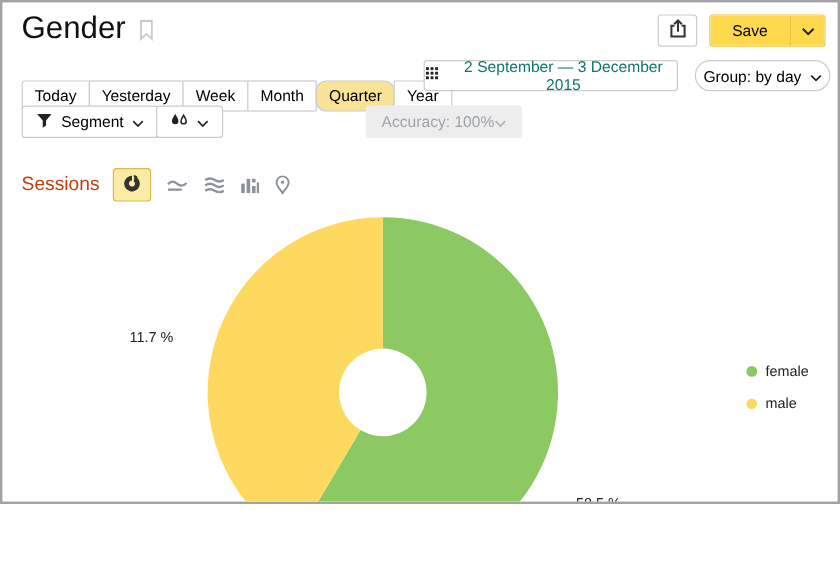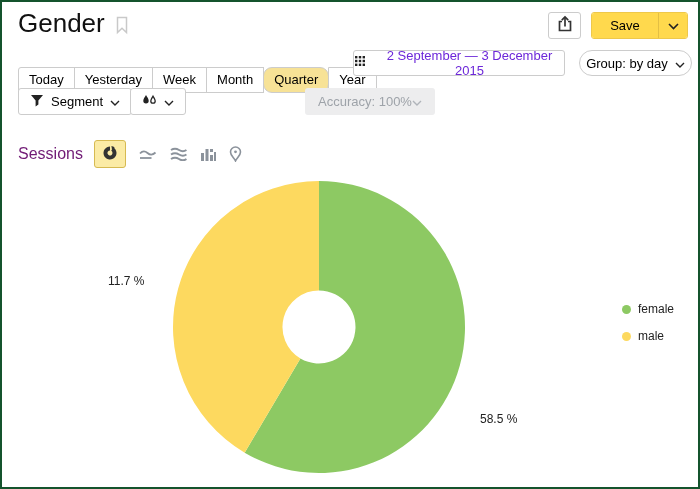--- a/index.html
+++ b/index.html
@@ -1,19 +1,19 @@
 <!DOCTYPE html>
 <html><head>
 <meta charset="utf-8">
 <style>
   * { margin:0; padding:0; box-sizing:border-box; }
   body { background:#fff; font-family:"Liberation Sans", sans-serif; }
   .page {
-    position:relative; width:700px; height:489px; background:#fff;
-    border:2px solid #14532d; overflow:hidden;
+    position:relative; width:700px; height:420px; background:#fff;
+    border:2px solid #a3a3a3; overflow:hidden;
     font-family:"Liberation Sans", sans-serif; color:#000;
   }
   
   .title-wrap { position:absolute; left:16px; top:6px; display:flex; align-items:center; gap:10px; }
   .page-title { font-size:26px; font-weight:400; color:#111; }
   .bookmark { display:inline-flex; margin-top:4px; }
   .header-actions { position:absolute; right:10px; top:10px; display:flex; gap:10px;padding-left:16px; }
   .icon-btn {
     width:33px; height:27px; background:#fff; border:1px solid #ccc; border-radius:3px;
     display:flex; align-items:center; justify-content:center; cursor:pointer;
@@ -33,21 +33,21 @@
     height:26px; padding:0 10px; background:#fff; border:1px solid #ccc; margin-left:-1px;
     font-size:13px; font-family:inherit; color:#000; cursor:pointer; line-height:24px;
   }
   .tab:first-child { margin-left:0; border-radius:3px 0 0 3px; }
   .tab:last-child { border-radius:0 3px 3px 0; }
   .tab.active { background:#f7e296;border-radius:9px; }
   .date-btn {
     position:absolute; left:351px; top:48px; width:212px; height:26px;
     background:#fff; border:1px solid #ccc; border-radius:3px; cursor:pointer;
     display:flex; align-items:center; justify-content:center; gap:8px;
-    font-size:13px; font-family:inherit; color:#6d28d9;
+    font-size:13px; font-family:inherit; color:#0f766e;
   }
   .group-btn {
     position:absolute; left:577px; top:48px; width:113px; height:26px;
     background:#fff; border:1px solid #ccc; border-radius:13px; cursor:pointer;
     display:flex; align-items:center; justify-content:center; gap:7px;
     font-size:13px; font-family:inherit; color:#000;
   }
   
   .pill-btn {
     position:absolute; top:86px; height:27px; background:#fff; border:1px solid #ccc;
@@ -55,21 +55,21 @@
     padding:4px 11px; font-size:13px; font-family:inherit; color:#000;
   }
   .segment-btn { left:16px; }
   .compare-btn { left:128px; }
   .accuracy-btn {
     position:absolute; left:303px; top:86px; height:27px; display:flex; align-items:center;
     gap:0; padding:0 13px; font-size:13px; font-family:inherit;
     background:#ededee; border:none; border-radius:3px; color:#9ea3a9; cursor:default;
   }
   
-  .metric-label { position:absolute; left:16px; top:143px; font-size:16px; color:#701a75; }
+  .metric-label { position:absolute; left:16px; top:143px; font-size:16px; color:#c2410c; }
   .chart-tools { position:absolute; left:92px; top:138px; display:flex; align-items:center; gap:13px; height:28px; }
   .tool-btn {
     width:32px; height:28px; border:1px solid #d6ba52; border-radius:3px; background:#fbeba5;
     display:flex; align-items:center; justify-content:center; cursor:pointer;
   }
   .tool-icon { display:inline-flex; align-items:center; justify-content:center; cursor:pointer; }
   
   .chart-area { position:absolute; left:0; top:172px; right:0; bottom:0; }
   .donut-svg { position:absolute; left:167px; top:3px; }
   .pct-label { position:absolute; font-size:12px; color:#222; white-space:nowrap; }

